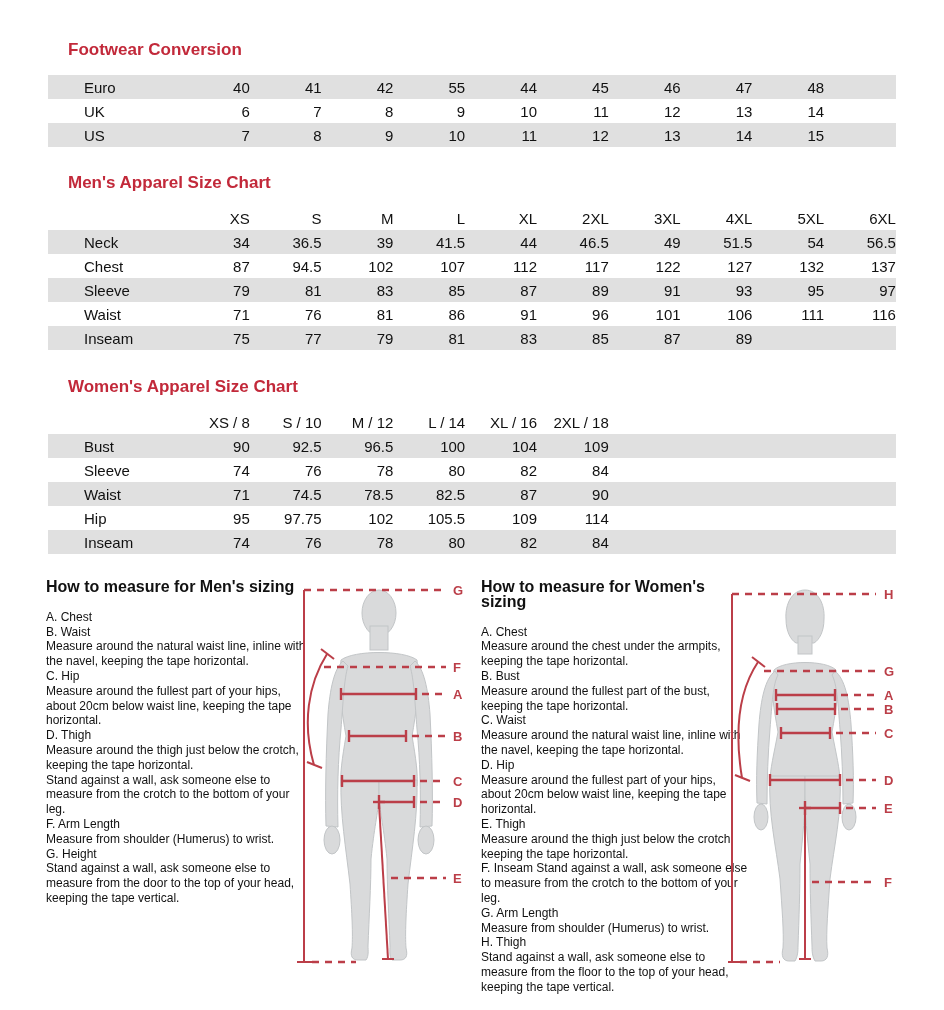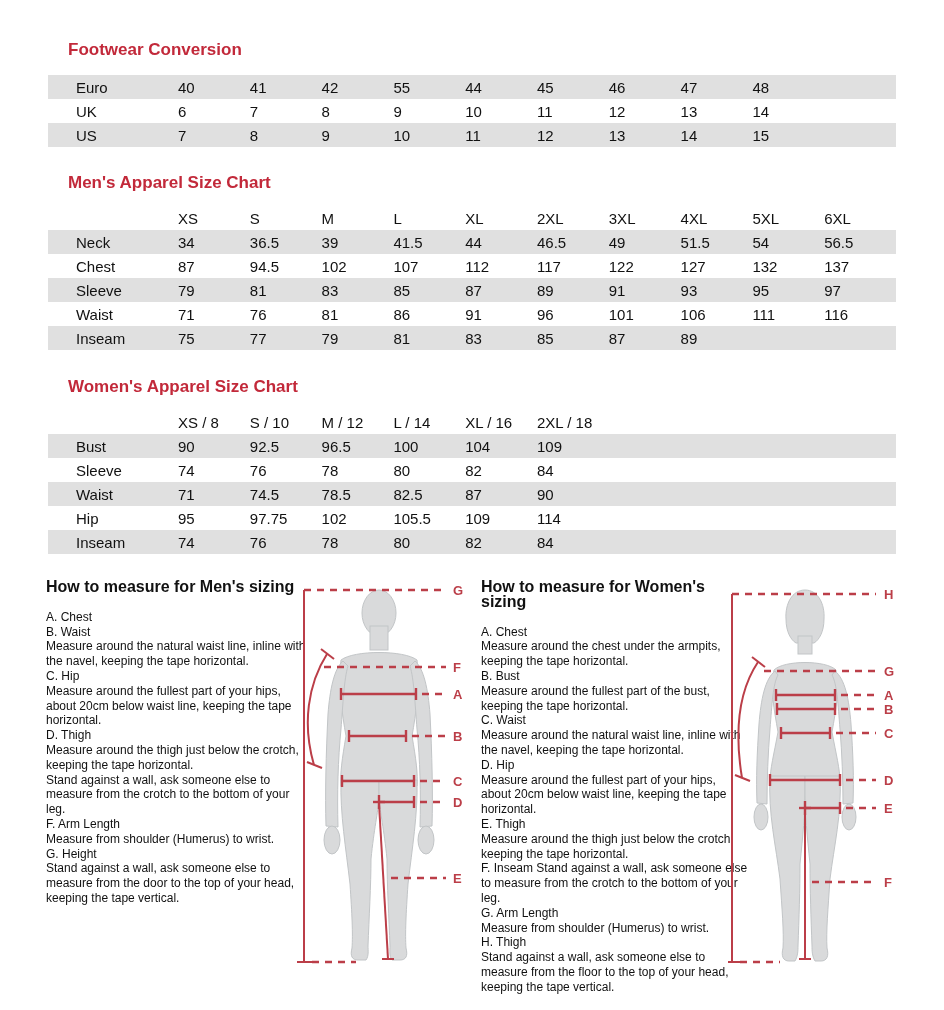--- a/index.html
+++ b/index.html
@@ -14,22 +14,22 @@
     position:relative; width:944px; height:1010px; background:#ffffff;
     font-family:"Liberation Sans", sans-serif; color:#111; overflow:hidden;
   }
   .sec-title {
     position:absolute; left:68px; margin:0;
     font-size:17px; font-weight:bold; color:var(--title_red);
   }
   .size-table { position:absolute; left:48px; width:848px; }
   .t-row { display:flex; height:24px; align-items:center; font-size:15px; }
   .rows .t-row:nth-of-type(odd) { background:var(--row_gray); }
-  .t-label { width:130px; padding-left:28px; box-sizing:border-box; flex:0 0 auto; }
-  .t-cells { display:grid; grid-template-columns:repeat(10, 71.8px); flex:0 0 auto; }
+  .t-label { width:130px; padding-left:36px; box-sizing:border-box; flex:0 0 auto; }
+  .t-cells { display:grid; grid-template-columns:repeat(10, 71.8px); flex:0 0 auto;text-align:right; }
   .t-cell { white-space:nowrap; }
   .measure-text { position:absolute; font-size:12px; line-height:14.8px; }
   .measure-heading { font-weight:bold; margin-bottom:15px; font-size:16px; }
   .fig { position:absolute; }
   .body-shape { fill:var(--figure_gray); stroke:var(--figure_stroke); stroke-width:1; }
   .mline { stroke:var(--diagram_red); stroke-width:2.4; fill:none; }
   .mdash { stroke:var(--diagram_red); stroke-width:2.4; fill:none; stroke-dasharray:7 6; }
   .mthin { stroke:var(--diagram_red); stroke-width:2; fill:none; }
   .flabel { font-family:"Liberation Sans", sans-serif; font-size:13px; font-weight:bold; fill:var(--diagram_red); }
 </style>

